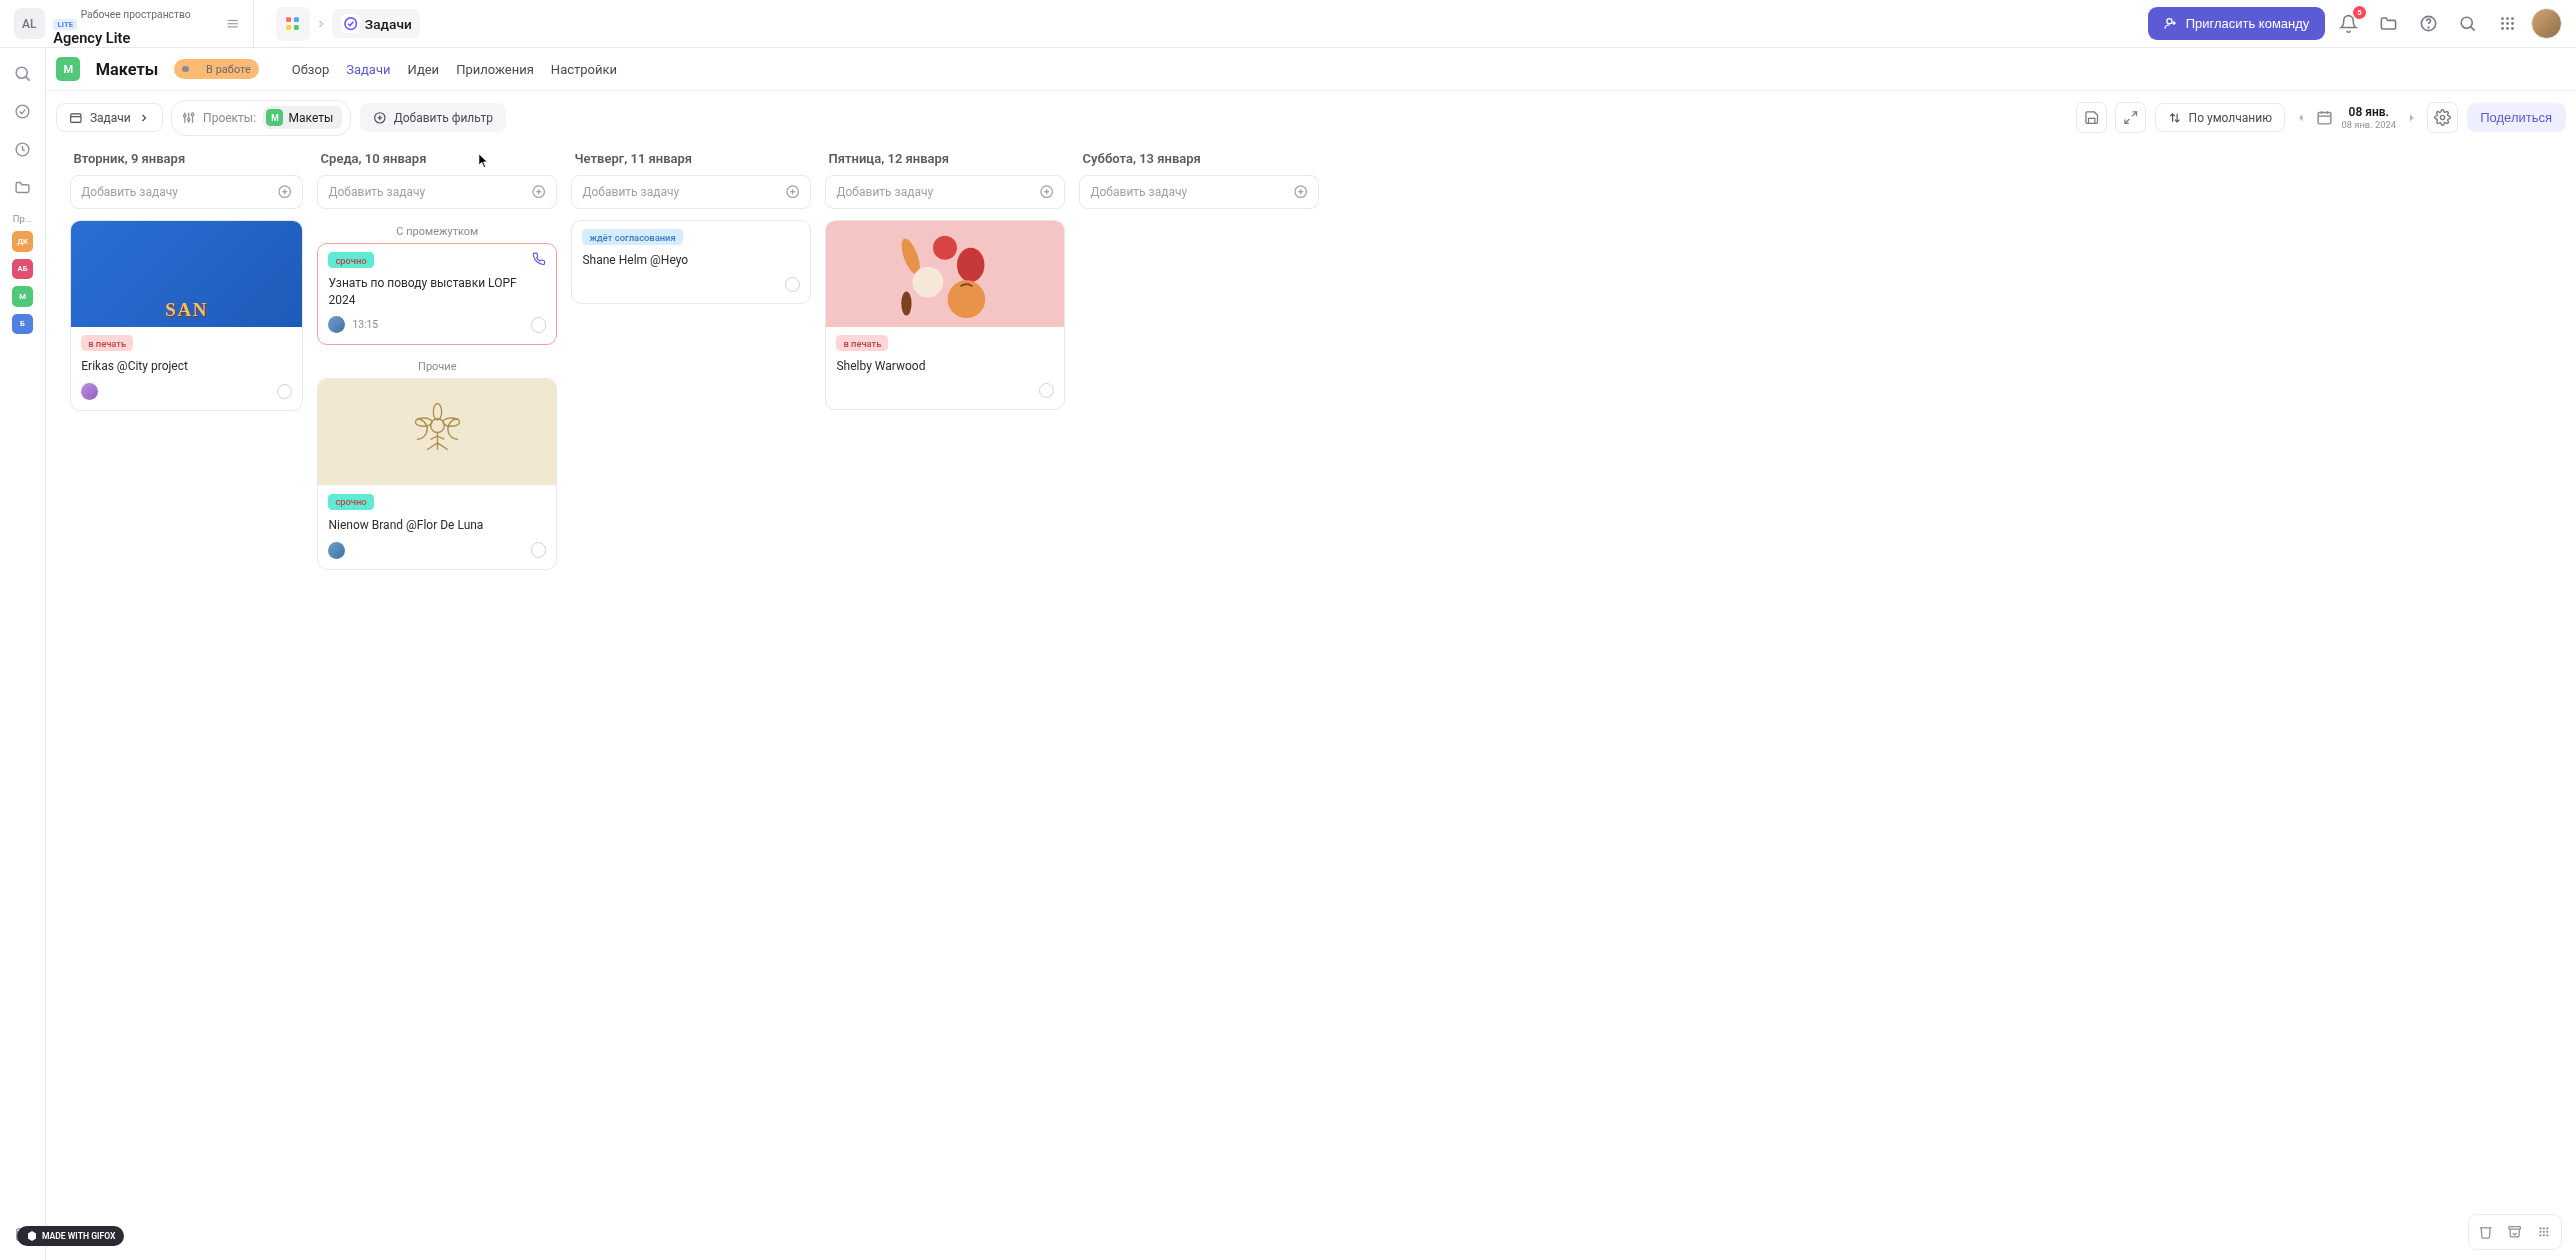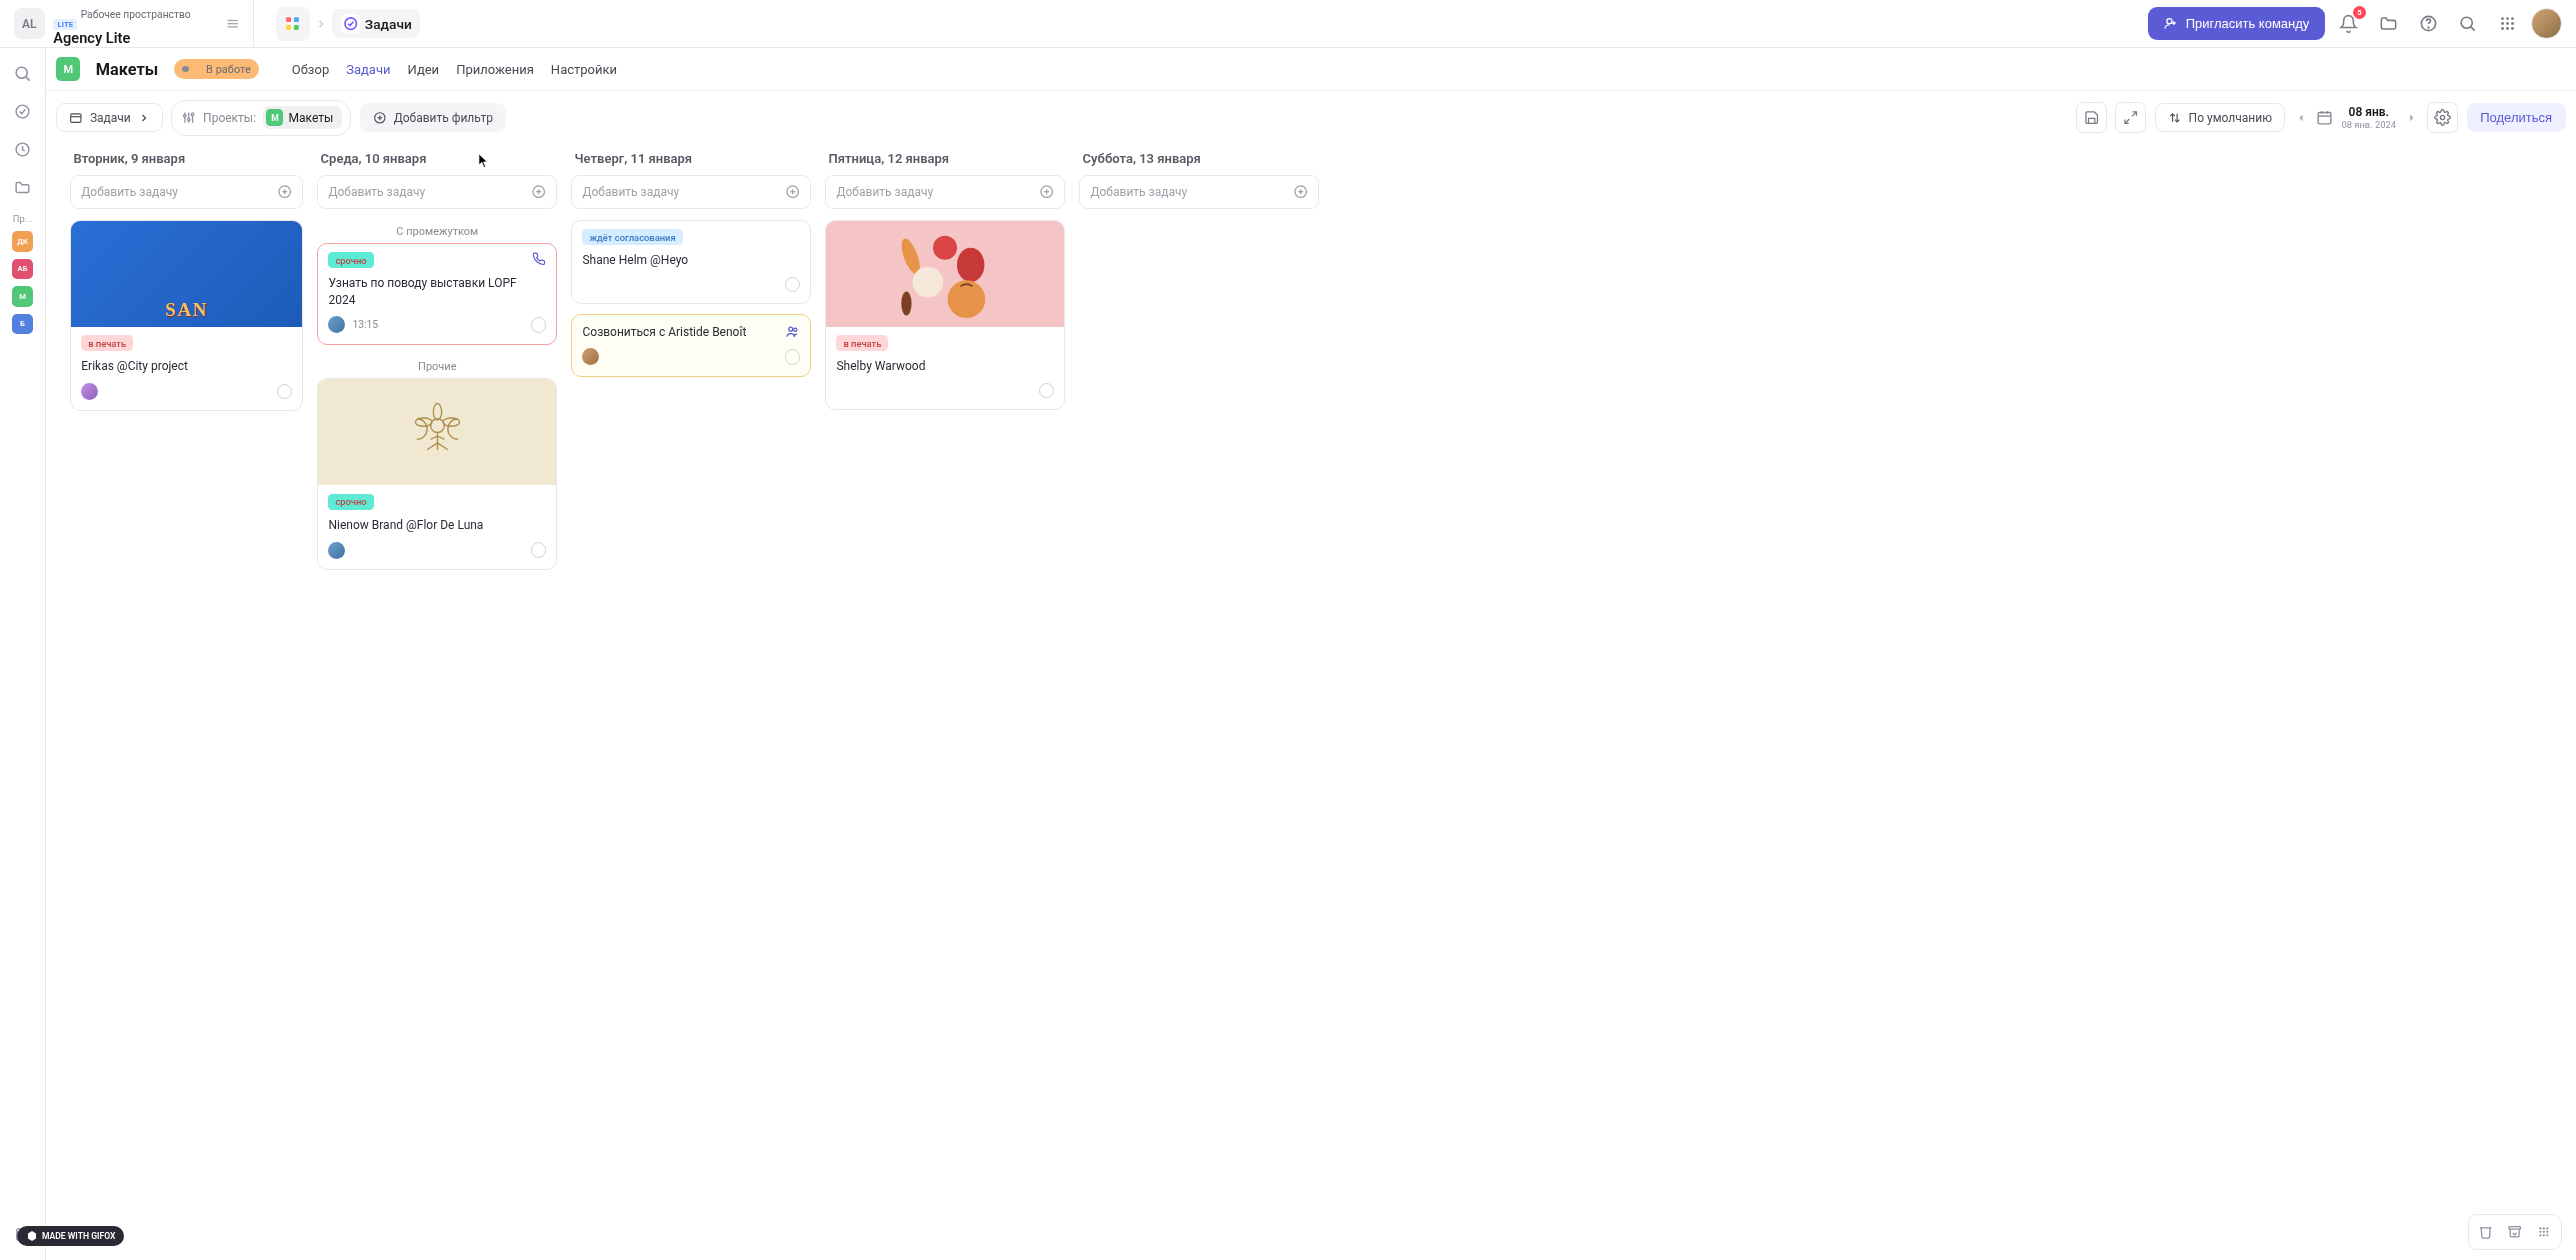--- a/index.html
+++ b/index.html
@@ -452,43 +452,20 @@
                 <line x1="8" y1="12" x2="16" y2="12"></line>
               </svg>
             </div>
             <div class="card">
               <div class="card-body">
                 <div class="card-title-row">
                   <div style="flex: 1 1 0%;"><span class="tag tag-wait">ждёт согласования</span><br><div class="card-title">Shane Helm @Heyo</div></div>
                 </div>
                 <div class="card-footer">
                   <div class="card-footer-left"></div>
-                  <div class="checkbox"></div>
-                </div>
-              </div>
-            </div>
-            <div class="card yellow">
-              <div class="card-body">
-                <div class="card-title-row">
-                  <div style="flex: 1 1 0%;">
-                    <div class="card-title">Созвониться с Aristide Benoît</div>
-                  </div>
-                  <span class="people-icon">
-                    <svg width="15.4" height="15.4" viewBox="0 0 24 24" fill="none" stroke="currentColor" stroke-width="2">
-                      <circle cx="9" cy="8" r="3"></circle>
-                      <circle cx="16" cy="9" r="2.5"></circle>
-                      <path d="M3 20c0-3 2.7-5 6-5s6 2 6 5"></path>
-                      <path d="M14 20c0-2.5 2-4 4.5-4"></path>
-                    </svg>
-                  </span>
-                </div>
-                <div class="card-footer">
-                  <div class="card-footer-left">
-                    <div class="assignee a3"></div>
-                  </div>
                   <div class="checkbox"></div>
                 </div>
               </div>
             </div>
           </div>
           <div class="col">
             <div class="col-header">Пятница, 12 января</div>
             <div class="add-task">
               <span>Добавить задачу</span>
               <svg width="15.4" height="15.4" viewBox="0 0 24 24" fill="none" stroke="currentColor" stroke-width="2">

